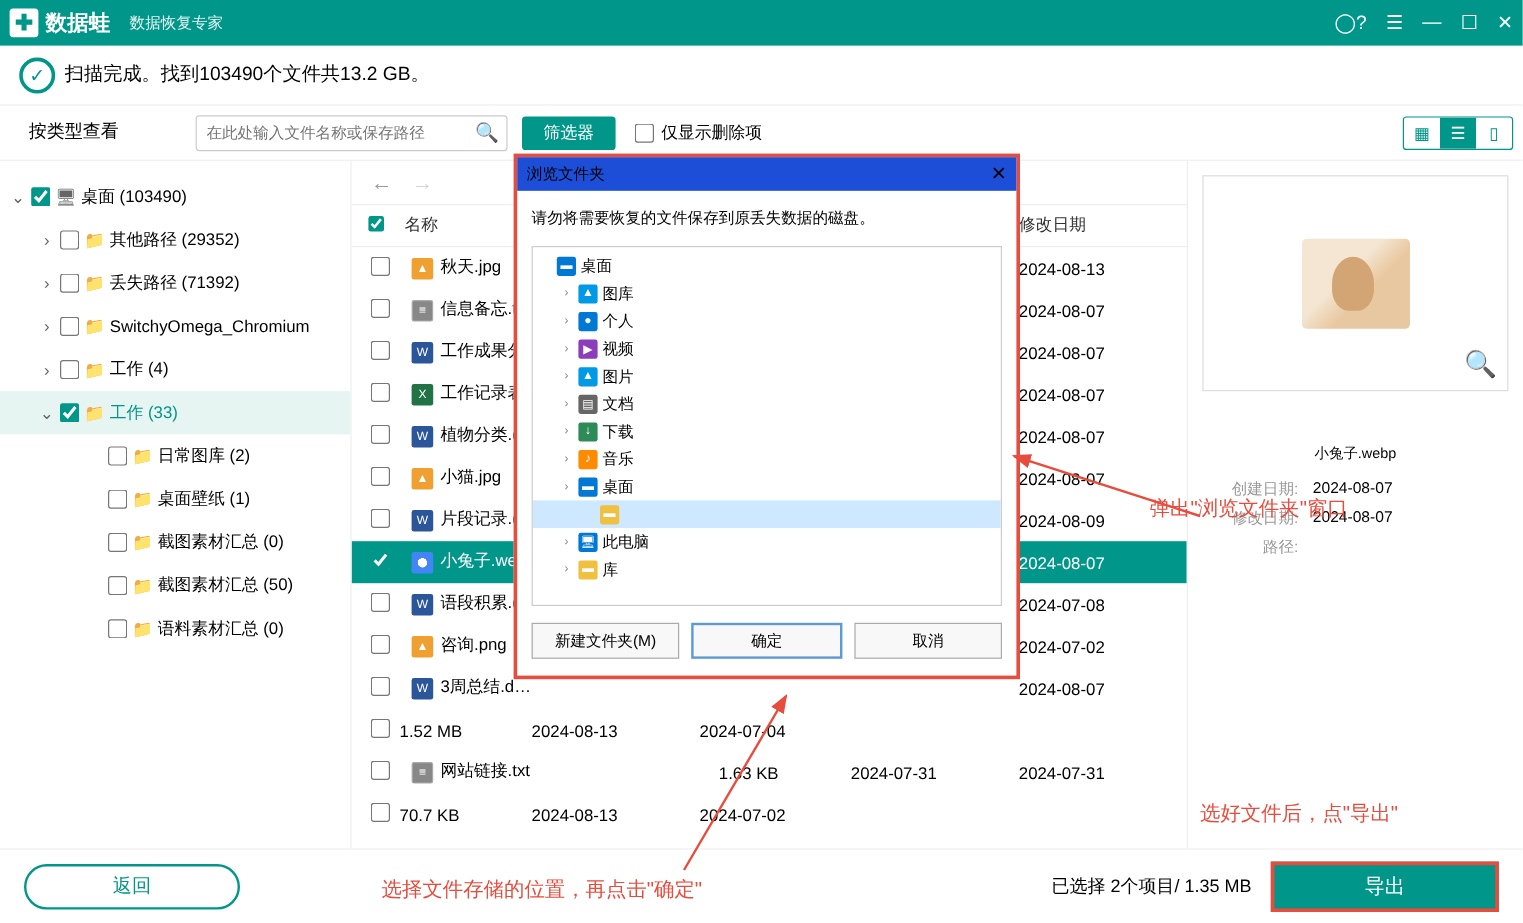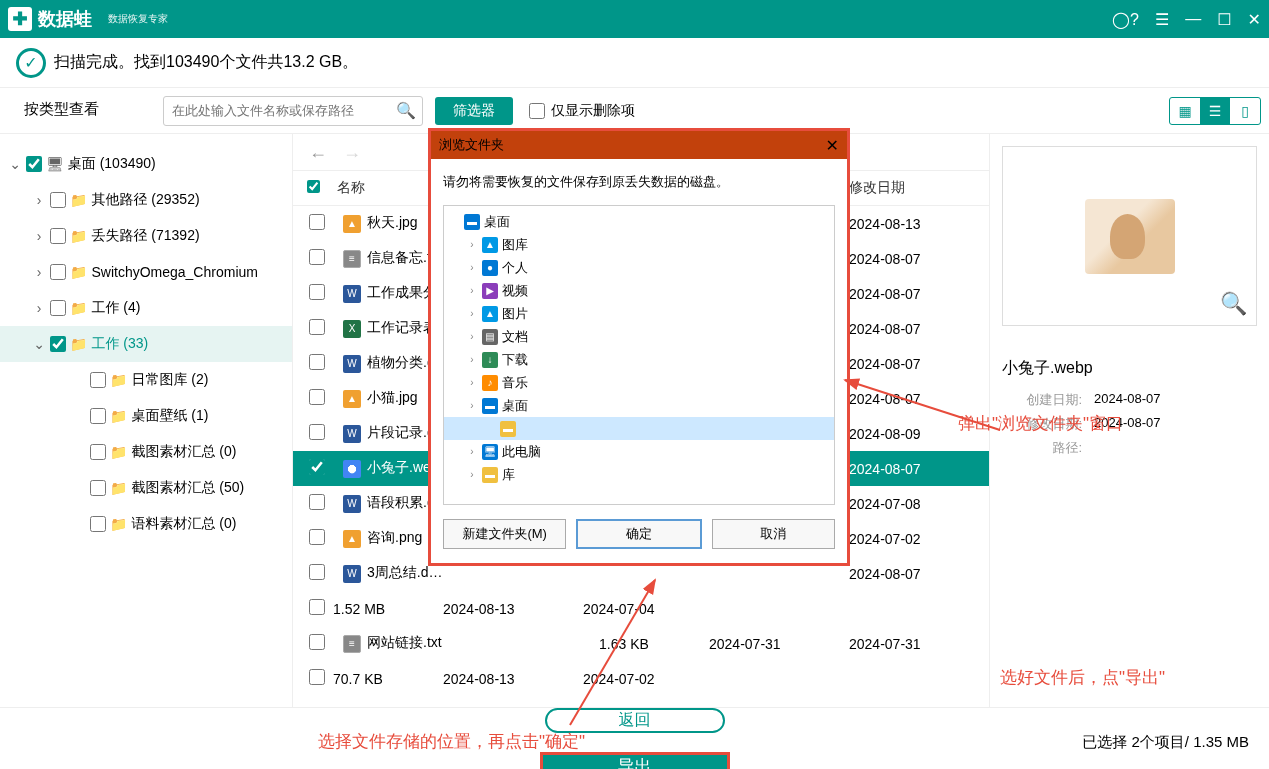--- a/index.html
+++ b/index.html
@@ -1,21 +1,21 @@
 <!DOCTYPE html>
 <html><head>
 <meta charset="utf-8">
 <style>
 * { margin: 0; padding: 0; box-sizing: border-box; font-family: "Microsoft YaHei", sans-serif; }
 body { width: 1269px; height: 769px; background: #fff; overflow: hidden; position: relative; }
 
 .titlebar { height: 38px; background: #009689; display: flex; align-items: center; padding: 0 8px; color: #fff; }
 .logo { display: flex; align-items: center; gap: 6px; font-size: 18px; font-weight: bold; }
 .logo-icon { width: 24px; height: 24px; background: #fff; border-radius: 3px; display: flex; align-items: center; justify-content: center; color: #009689; font-weight: bold; }
-.subtitle { margin-left: 16px; font-size: 10px; opacity: 0.9; }
+.subtitle { margin-left: 16px; font-size: 13px; opacity: 0.9; }
 .title-controls { margin-left: auto; display: flex; gap: 16px; align-items: center; }
 .title-controls span { cursor: pointer; font-size: 16px; }
 
 .status-bar { height: 50px; display: flex; align-items: center; padding: 0 16px; border-bottom: 1px solid #eee; }
 .check-icon { width: 30px; height: 30px; border: 3px solid #009689; border-radius: 50%; display: flex; align-items: center; justify-content: center; color: #009689; font-size: 16px; margin-right: 8px; }
 
 .toolbar { height: 46px; display: flex; align-items: center; padding: 0 8px 0 0; border-bottom: 1px solid #eee; }
 .tabs { display: flex; height: 100%; }
 .tab { padding: 12px 24px; font-size: 15px; cursor: pointer; border-bottom: 3px solid transparent; }
 .tab.active { color: #009689; border-bottom-color: #009689; }
@@ -57,34 +57,34 @@
 .ico-xls { background: #217346; }
 .ico-txt { background: #888; border: 1px solid #aaa; }
 .ico-chrome { background: radial-gradient(circle, #fff 30%, #4285f4 30%); }
 
 .preview { width: 280px; border-left: 1px solid #eee; padding: 12px; }
 .preview-title { text-align: center; font-size: 15px; margin-bottom: 12px; }
 .preview-box { border: 1px solid #ddd; height: 180px; display: flex; align-items: center; justify-content: center; position: relative; margin-bottom: 12px; }
 .preview-img { width: 90px; height: 75px; background: linear-gradient(135deg, #f5e6d3 40%, #e8c8a0 60%); border-radius: 4px; position: relative; }
 .preview-img::after { content: ""; position: absolute; left: 25px; top: 15px; width: 35px; height: 45px; background: #d4a574; border-radius: 50% 50% 40% 40%; }
 .zoom-icon { position: absolute; right: 8px; bottom: 8px; color: #f0a030; font-size: 22px; }
-.preview-filename { text-align: left; font-size: 16px; margin-top: 32px; margin-bottom: 12px; }
+.preview-filename { text-align: center; font-size: 12px; margin-top: 44px; margin-bottom: 12px; }
 .preview-info { font-size: 13px; }
 .preview-info div { display: flex; margin-bottom: 6px; }
 .preview-info .label { width: 80px; text-align: right; color: #999; margin-right: 12px; }
 
-.footer { height: 62px; border-top: 1px solid #eee; display: flex; align-items: center; padding: 0 4px; flex-direction: column; }
+.footer { height: 62px; border-top: 1px solid #eee; display: flex; align-items: center; padding: 0 20px; }
 .back-btn { width: 180px; height: 38px; border: 2px solid #009689; border-radius: 20px; color: #009689; background: #fff; font-size: 16px; cursor: pointer; }
 .footer-status { margin-left: auto; font-size: 15px; margin-right: 16px; }
 .export-btn { width: 190px; height: 42px; background: #009689; color: #fff; border: 3px solid #e74c3c; font-size: 17px; cursor: pointer; }
 
 
 .dialog-backdrop { position: absolute; left: 0; top: 0; right: 0; bottom: 0; pointer-events: none; }
 .dialog { position: absolute; left: 428px; top: 128px; width: 422px; background: #fff; border: 3px solid #e74c3c; pointer-events: auto; }
-.dialog-title { height: 28px; background: #c2410c; display: flex; align-items: center; padding: 0 8px; font-size: 13px; }
+.dialog-title { height: 28px; background: #1d4ed8; display: flex; align-items: center; padding: 0 8px; font-size: 13px; }
 .dialog-close { margin-left: auto; cursor: pointer; font-size: 16px; }
 .dialog-msg { padding: 14px 12px; font-size: 13px; }
 .dialog-tree { margin: 0 12px; border: 1px solid #ccc; height: 300px; overflow-y: scroll; padding: 4px 0; font-size: 13px; }
 .dlg-item { display: flex; align-items: center; height: 23px; gap: 4px; cursor: pointer; }
 .dlg-item .exp { width: 12px; text-align: center; color: #888; font-size: 10px; }
 .dlg-item .ico { width: 16px; height: 16px; display: inline-flex; align-items: center; justify-content: center; border-radius: 2px; font-size: 10px; color: #fff; }
 .dlg-blur { width: 100px; height: 14px; background: repeating-linear-gradient(45deg, #ccc 0 4px, #eee 4px 8px); filter: blur(1px); }
 .dlg-selected { background: #cde8ff; }
 .di-0 { padding-left: 4px; } .di-1 { padding-left: 22px; } .di-2 { padding-left: 40px; }
 .dialog-btns { display: flex; gap: 10px; padding: 14px 12px; }

